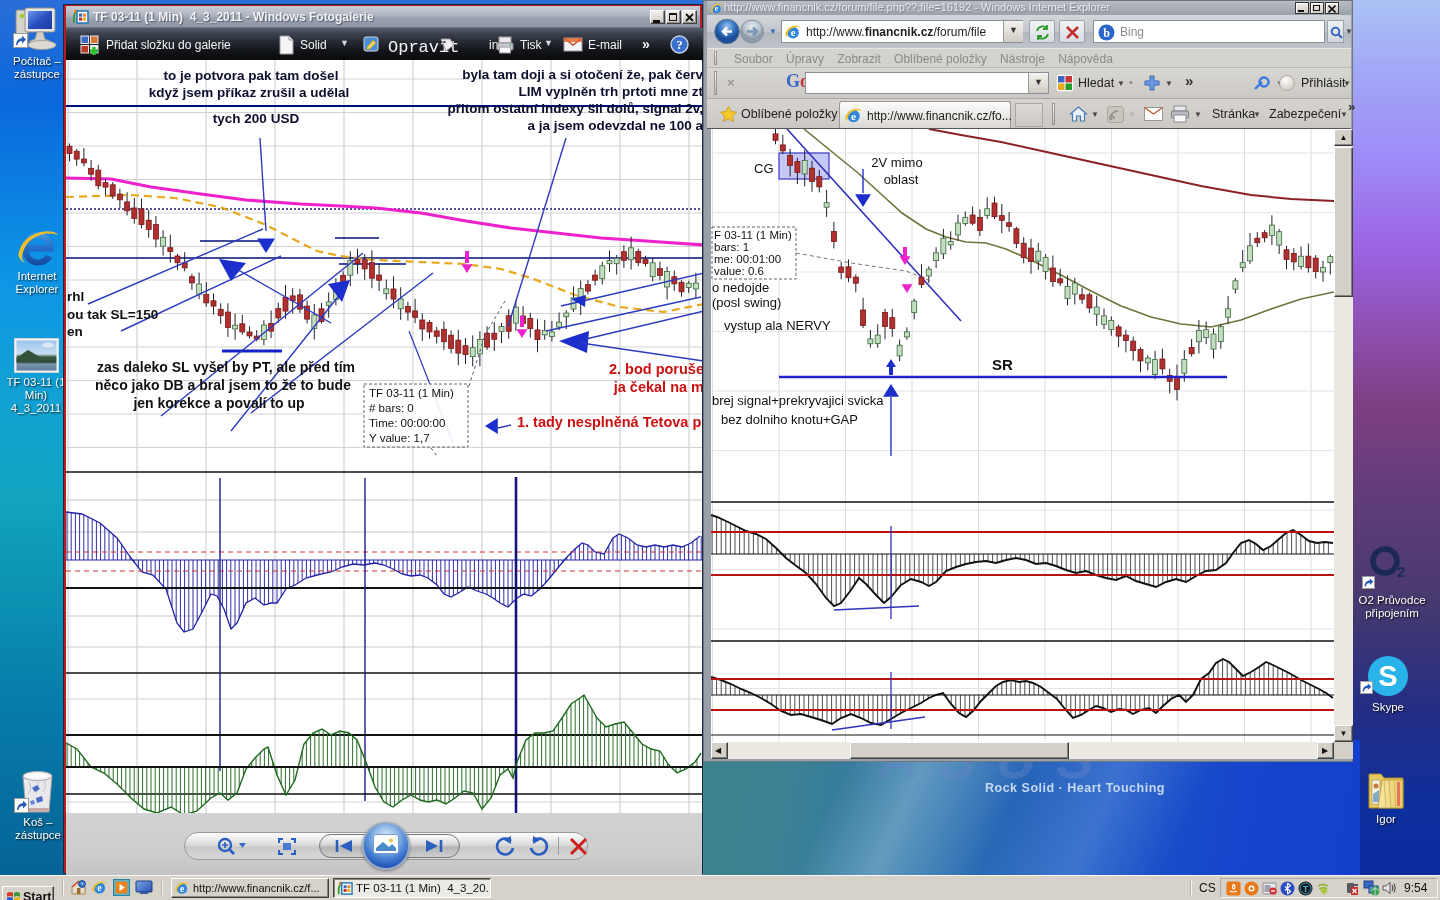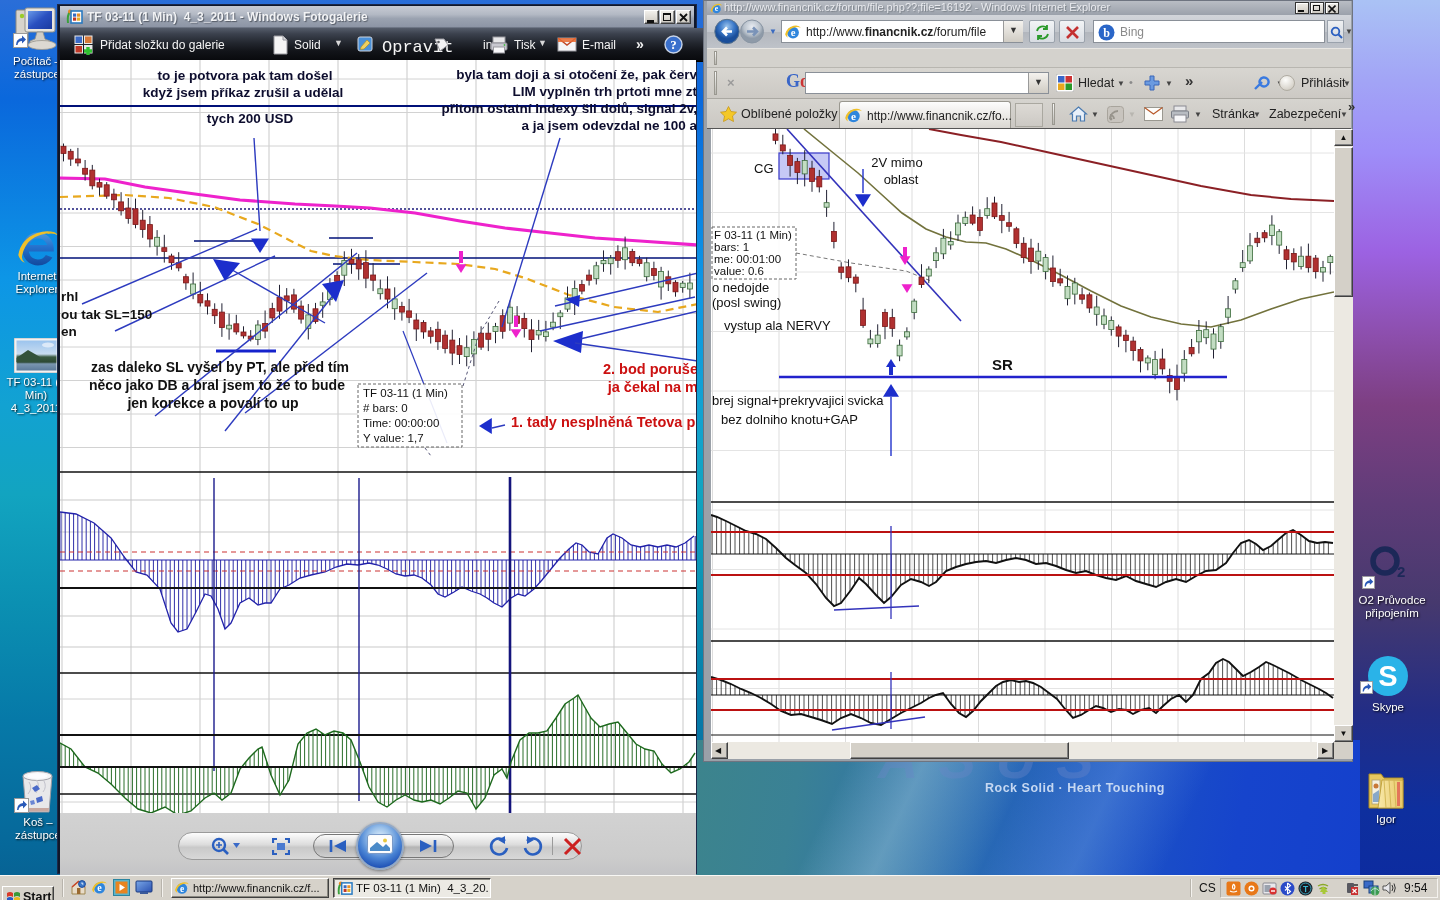--- a/index.html
+++ b/index.html
@@ -123,21 +123,21 @@
           <stop offset="0" stop-color="#f8e8a8"></stop>
           <stop offset="1" stop-color="#e8c868"></stop>
         </linearGradient>
       </defs>
 <path d="M17 14 l2 28 m3 -28 l2 28 m3 -28 l2 28" stroke="#d4b858" fill="none"></path>
 <rect x="30" y="16" width="3" height="24" fill="#e05050" opacity="0.7"></rect>
 </svg>
 </div>
 <div class="lbl" style="left:1352px;top:813px;width:68px;">Igor</div>
 
-<div class="abs" style="left:57px;top:4px;width:640px;height:870px;background:#0f172a;border:1px solid #1c2848;">
+<div class="abs" style="left:63px;top:4px;width:640px;height:870px;background:#b91c1c;border:1px solid #1c2848;">
   <div class="abs" style="left:2px;top:1px;width:634px;height:22px;background:linear-gradient(to bottom,#c7cbd4 0%,#b3b9c4 40%,#9aa2b0 60%,#8d95a5 100%);border-bottom:1px solid #6e7685;">
     <svg class="abs" style="left:6px;top:3px;" width="17" height="16" viewBox="0 0 17 16">
         <path d="M1 14 Q0 6 3 2 L5 3 Q2 7 3 14 Z" fill="#3aa03a"></path>
         <circle cx="4" cy="2.5" r="2" fill="#e88820"></circle>
         <rect x="5" y="2" width="11" height="12" fill="#ffffff" stroke="#2a7ac0" stroke-width="1.6"></rect>
         <rect x="7" y="4.5" width="3.2" height="3.2" fill="#3a6ac0"></rect>
         <rect x="11" y="4.5" width="3.2" height="3.2" fill="#e89028"></rect>
         <rect x="7" y="8.5" width="3.2" height="3.2" fill="#c03828"></rect>
         <rect x="11" y="8.5" width="3.2" height="3.2" fill="#e8b028"></rect>
       </svg>
@@ -895,20 +895,21 @@
     </div>
     <div class="abs" style="left:620px;top:5px;width:17px;height:23px;background:linear-gradient(#eef0f2,#d2d6dc);border:1px solid #9aa2ac;">
         <svg class="abs" style="left:2px;top:5px;" width="13" height="13" viewBox="0 0 13 13">
           <circle cx="5.5" cy="5.5" r="3.8" fill="none" stroke="#2a5fc0" stroke-width="1.8"></circle>
           <path d="M8.5 8.5 L12 12" stroke="#2a5fc0" stroke-width="2"></path>
         </svg>
       </div>
     <span class="abs" style="left:638px;top:12px;font-size:8px;color:#444;">▼</span>
   </div>
   <div class="abs" style="left:3px;top:47px;width:644px;height:19px;background:#d4d2cd;border-top:1px solid #e8e6e2;">
+    <span class="abs" style="left:27px;top:3px;font-size:12px;color:#8a8a8a;">Soubor&nbsp;&nbsp;&nbsp;&nbsp;Úpravy&nbsp;&nbsp;&nbsp;&nbsp;Zobrazit&nbsp;&nbsp;&nbsp;&nbsp;Oblíbené položky&nbsp;&nbsp;&nbsp;&nbsp;Nástroje&nbsp;&nbsp;&nbsp;&nbsp;Nápověda</span>
     <div class="abs" style="left:7px;top:2px;width:3px;height:14px;background:linear-gradient(#fafafa,#b8b6b0);border:1px solid #9a9890;"></div>
   </div>
   <div class="abs" style="left:3px;top:66px;width:644px;height:31px;background:linear-gradient(#d8d6d1,#ccc9c4);border-top:1px solid #b8b6b0;">
     <div class="abs" style="left:7px;top:3px;width:3px;height:24px;background:linear-gradient(#fafafa,#b8b6b0);border:1px solid #9a9890;"></div>
     <span class="abs" style="left:20px;top:7px;font-size:13px;color:#9a9a9a;font-weight:bold;">×</span>
     <span class="abs" style="left:42px;top:3px;font-family:'Liberation Serif';font-size:18px;font-weight:bold;margin-left:37px;"><span style="color:#3a66c8;">G</span><span style="color:#cc3333;">o</span><span style="color:#e8a820;">o</span><span style="color:#3a66c8;">g</span><span style="color:#2a9a2a;">l</span><span style="color:#cc3333;">e</span></span>
     <div class="abs" style="left:98px;top:4px;width:244px;height:22px;background:#fff;border:1px solid #8a9098;">
       <div class="abs" style="left:222px;top:0px;width:20px;height:20px;background:linear-gradient(#f4f2ee,#d0ccc4);border-left:1px solid #9a9a9a;">
           <span class="abs" style="left:5px;top:4px;font-size:9px;color:#333;">▼</span>
         </div>

